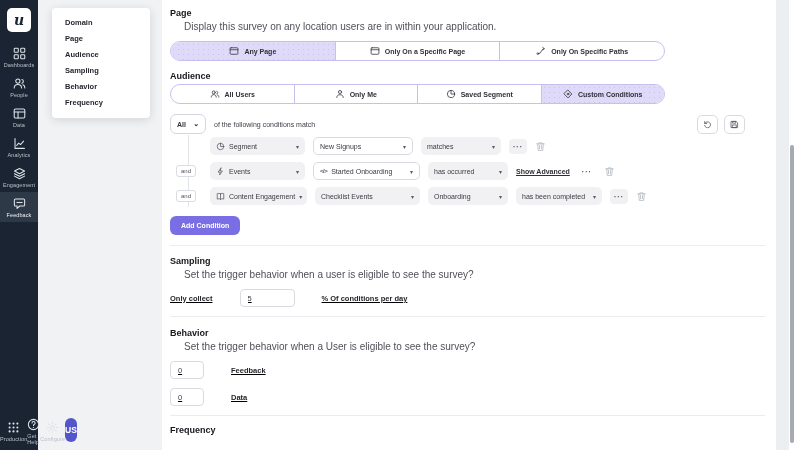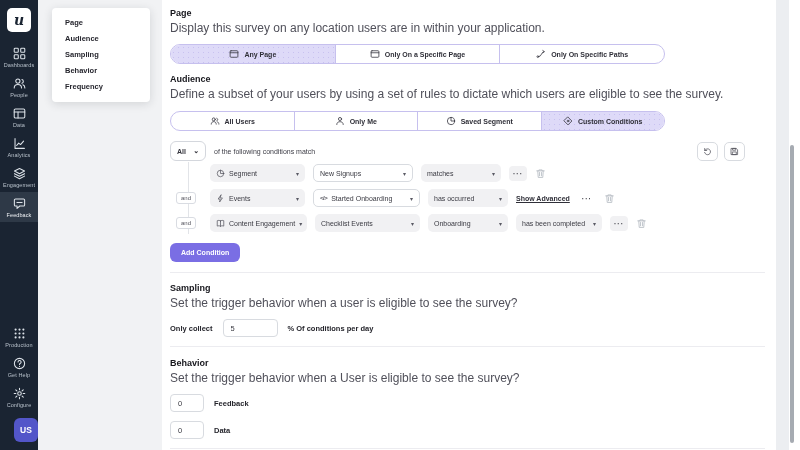--- a/index.html
+++ b/index.html
@@ -14,41 +14,41 @@
     display:flex; align-items:center; justify-content:center;
     font-family:"DejaVu Serif", serif; font-style:italic; font-weight:700; font-size:14px; color:#1a2432; }
   .snav { display:flex; flex-direction:column; align-items:center; width:100%; margin-top:10px; }
   .sitem { width:100%; display:flex; flex-direction:column; align-items:center; gap:2px;
     padding:5px 0 4px; color:#c3cbd4; cursor:pointer; }
   .sitem svg { width:13px; height:13px; stroke:#dde3e9; stroke-width:1.3; fill:none;
     stroke-linecap:round; stroke-linejoin:round; }
   .sitem .lbl { font-size:5.5px; color:#b7c0ca; letter-spacing:.1px; }
   .sitem.active { background:#2e3947; }
   .sitem.active .lbl { color:#eef1f4; }
-  .sbottom { margin-top:auto; width:100%; display:flex; flex-direction:column; align-items:flex-end; }
+  .sbottom { margin-top:auto; width:100%; display:flex; flex-direction:row; align-items:center; }
   .avatar { width:24px; height:24px; border-radius:6px; background:#5356c9; color:#fff;
     font-size:8.5px; font-weight:700; display:flex; align-items:center; justify-content:center;
     margin:6px 0 8px; }
 
   
   .rail { position:absolute; left:38px; top:0; width:124px; height:450px; background:#f1f2f4; z-index:1; }
   .menu { position:absolute; left:52px; top:8px; width:98px; background:#fff; border-radius:4px;
     box-shadow:0 2px 10px rgba(25,32,45,.14); padding:7px 0; z-index:5; }
   .mitem { font-size:7.5px; font-weight:700; color:#26262e; line-height:16px; padding-left:13px; cursor:pointer; }
 
   
   .gutter { position:absolute; left:776px; top:0; width:13px; height:450px; background:#eceef1; z-index:1; }
   .thumb { position:absolute; left:790px; top:145px; width:4px; height:298px; background:#a6abb2;
     border-radius:2px; z-index:7; }
 
   
   .content { position:absolute; left:162px; top:0; width:613px; height:450px; background:#fff;
     padding:8px 0 0 8px; z-index:2; }
   .h { font-size:9px; font-weight:700; color:#17171d; margin-bottom:3px; }
-  .sub { font-size:12px; color:#50505a; margin-bottom:9px; }
+  .sub { font-size:10px; color:#50505a; margin-bottom:9px;margin-left:14px; }
   .divider { border-top:1px solid #ececf0; width:595px; }
 
   
   .seg { display:flex; width:495px; height:20px; border:1px solid #c6c0ee; border-radius:11px;
     overflow:hidden; background:#fff; margin-bottom:10px; }
   .segopt { flex:1; display:flex; align-items:center; justify-content:center; gap:5px;
     font-size:7px; font-weight:700; color:#2f2f38; border-right:1px solid #c6c0ee; cursor:pointer;
     white-space:nowrap; }
   .segopt:last-child { border-right:none; }
   .segopt.sel { background-color:#dedaf8;
@@ -83,21 +83,21 @@
   .adv { font-size:7px; font-weight:700; color:#2f2f38; text-decoration:underline; cursor:pointer; white-space:nowrap; }
   .more { height:15px; padding:0 4px; border-radius:4px; background:#f1f1f3; color:#44444c;
     font-size:7px; font-weight:700; letter-spacing:1px; display:flex; align-items:center; cursor:pointer; }
   .trash { cursor:pointer; display:flex; }
   .trash svg { width:11px; height:11px; stroke:#b4bac1; stroke-width:1.2; fill:none;
     stroke-linecap:round; stroke-linejoin:round; }
   .addbtn { margin-top:4px; height:19px; padding:0 11px; background:#7a6ee4; border:none; border-radius:6px;
     color:#fff; font-size:7px; font-weight:700; font-family:inherit; cursor:pointer; margin-bottom:10px; }
 
   
-  .fieldrow { display:flex; align-items:center; gap:10px; margin-bottom:9px; }
+  .fieldrow { display:flex; align-items:center; gap:27px; margin-bottom:9px;text-decoration:underline; }
   .boldtxt { font-size:7.5px; font-weight:700; color:#25252c; white-space:nowrap; }
   .numinput { height:18px; border:1px solid #d8dbe0; border-radius:4px; font-size:7.5px; color:#3a3a42;
     padding-left:7px; font-family:inherit; outline:none; }
   .numinput.w55 { width:55px; } .numinput.w34 { width:34px; }
   .secgap-t10 { margin-top:10px; } .secgap-t12 { margin-top:11px; } .secgap-t9 { margin-top:9px; }
   .mt6 { margin-top:6px; }
 </style>
 </head>
 <body>
 
@@ -184,20 +184,21 @@
             <path d="M8 1.5v2M8 12.5v2M1.5 8h2M12.5 8h2M3.4 3.4l1.4 1.4M11.2 11.2l1.4 1.4M12.6 3.4l-1.4 1.4M4.8 11.2l-1.4 1.4"></path>
           </svg>
         <span class="lbl">Configure</span>
       </div>
       <div class="avatar">US</div>
     </div>
   </div>
 
   <div class="rail"></div>
   <div class="menu">
+    <div class="mitem">Domain</div>
     <div class="mitem">Page</div>
     <div class="mitem">Audience</div>
     <div class="mitem">Sampling</div>
     <div class="mitem">Behavior</div>
     <div class="mitem">Frequency</div>
   </div>
 
   <div class="content">
 
     
@@ -223,21 +224,20 @@
             <circle cx="3" cy="12.2" r="1.4"></circle>
             <path d="M4.6 12.2c4.6 0 3.8-8 8.2-8"></path>
             <path d="M10.8 2.4l2.6 1.8-2.6 1.8"></path>
           </svg>
         <span>Only On Specific Paths</span>
       </div>
     </div>
 
     
     <div class="h">Audience</div>
-    <div class="sub" style="margin-bottom:10px">Define a subset of your users by using a set of rules to dictate which users are eligible to see the survey.</div>
     <div class="seg">
       <div class="segopt">
         <svg viewBox="0 0 16 16">
             <circle cx="6" cy="5.4" r="2.4"></circle>
             <path d="M2 13c0-2.5 1.8-4 4-4s4 1.5 4 4"></path>
             <path d="M10.8 3.6a2.2 2.2 0 0 1 0 4.2"></path>
             <path d="M12 9.4c1.5.5 2.2 1.8 2.2 3.6"></path>
           </svg>
         <span>All Users</span>
       </div>

